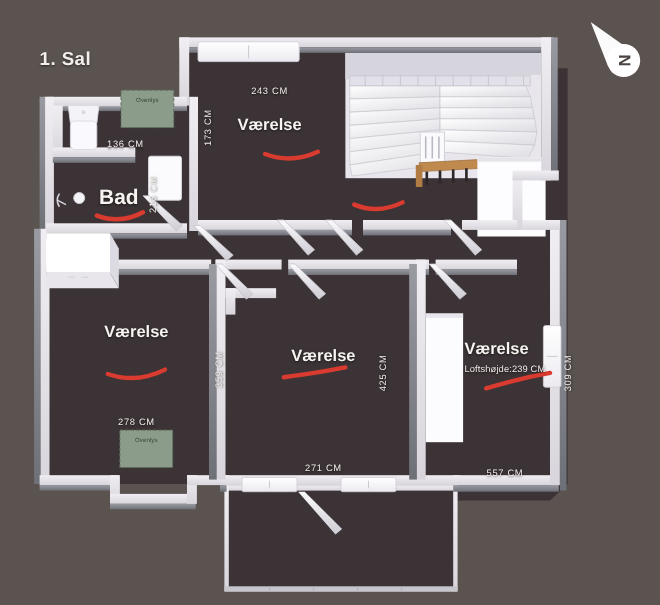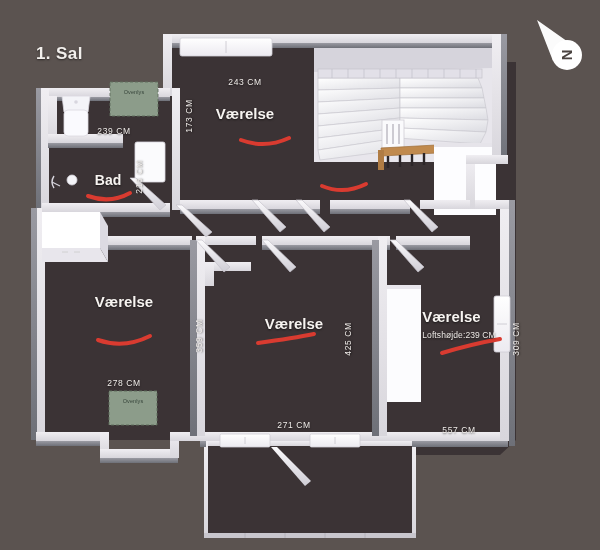--- a/index.html
+++ b/index.html
@@ -341,40 +341,40 @@
       <path d="M442,353 q30,-9 58,-14"></path>
     </g>
   </svg>
 
   <div class="floor-title">1. Sal</div>
 
   <div class="room-label" style="left:245px; top:114px; font-size:15px;">
     <span>Værelse</span>
   </div>
 
-  <div class="room-label" style="left:108px; top:180px; font-size:14px;">
+  <div class="room-label" style="left:108px; top:180px; font-size:19px;">
     <span>Bad</span>
   </div>
 
   <div class="room-label" style="left:124px; top:302px; font-size:15px;">
     <span>Værelse</span>
   </div>
 
   <div class="room-label" style="left:294px; top:324px; font-size:15px;">
     <span>Værelse</span>
   </div>
 
   <div class="room-label" style="left:459px; top:325px; font-size:15px;">
     <span>Værelse</span>
     <span class="room-sub">Loftshøjde:239 CM</span>
   </div>
 
   <div class="dim" style="left:245px; top:82px;">243 CM</div>
   <div class="dim vert" style="left:189px; top:116px;">173 CM</div>
-  <div class="dim" style="left:114px; top:131px;">239 CM</div>
+  <div class="dim" style="left:114px; top:131px;">136 CM</div>
   <div class="dim vert" style="left:139px; top:177px;">216 CM</div>
   <div class="dim" style="left:124px; top:383px;">278 CM</div>
   <div class="dim vert" style="left:199px; top:336px;">359 CM</div>
   <div class="dim" style="left:294px; top:425px;text-align:right;">271 CM</div>
   <div class="dim vert" style="left:348px; top:339px;">425 CM</div>
   <div class="dim" style="left:459px; top:430px;">557 CM</div>
   <div class="dim vert" style="left:516px; top:339px;">309 CM</div>
 
   <div class="skylight-label" style="left:134px; top:92px;">Ovenlys</div>
   <div class="skylight-label" style="left:133px; top:401px;">Ovenlys</div>

